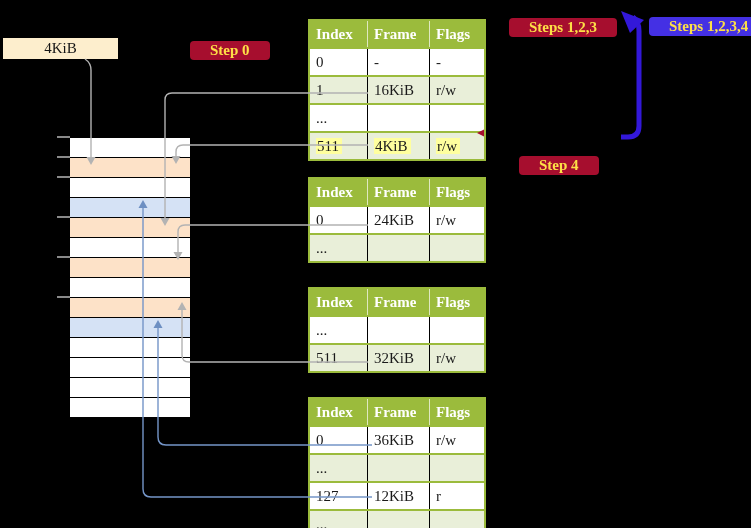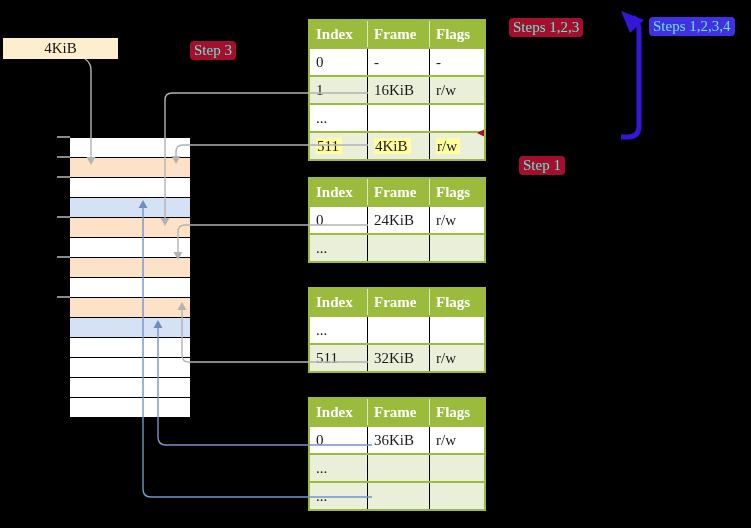--- a/index.html
+++ b/index.html
@@ -2,22 +2,22 @@
 <html><head>
 <meta charset="utf-8">
 <style>
   html,body{margin:0;padding:0;background:#000;}
   #canvas{position:relative;width:751px;height:528px;background:#000;overflow:hidden;
           font-family:"Liberation Serif","DejaVu Serif",serif;}
 
   .root-box{position:absolute;left:3px;top:38px;width:115px;height:21px;background:#fdeecd;
             color:#151515;text-align:center;line-height:21px;font-size:15px;}
 
-  .steplabel{position:absolute;color:#5eead4;font-size:15px;line-height:17px;padding:1px 4px;
-             border-radius:4px;white-space:nowrap;}
+  .steplabel{position:absolute;color:#fde047;font-size:15px;line-height:17px;padding:1px 20px;
+             border-radius:4px;white-space:nowrap;font-weight:bold;}
   .lbl-red{background:#a60e2e;}
   .lbl-blue{background:#4430e4;}
   .step0{left:190px;top:41px;}
   .steps123{left:509px;top:18px;}
   .steps1234{left:649px;top:17px;}
   .step4{left:519px;top:156px;}
 
   .memcol{position:absolute;left:70px;top:137px;width:120px;border-top:1px solid #000;}
   .memrow{height:19px;border-bottom:1px solid #000;}
   .memrow.empty{background:#ffffff;}
@@ -41,24 +41,24 @@
 
   svg.overlay{position:absolute;left:0;top:0;z-index:5;pointer-events:none;}
 </style>
 </head>
 <body>
 
 <div id="canvas">
 
   <div class="root-box">4KiB</div>
 
-  <div class="steplabel lbl-red step0">Step 3</div>
+  <div class="steplabel lbl-red step0">Step 0</div>
   <div class="steplabel lbl-red steps123">Steps 1,2,3</div>
   <div class="steplabel lbl-blue steps1234">Steps 1,2,3,4</div>
-  <div class="steplabel lbl-red step4">Step 1</div>
+  <div class="steplabel lbl-red step4">Step 4</div>
 
   <div class="memcol" id="memcol">
       <div class="memrow empty"></div>
       <div class="memrow page_table"></div>
       <div class="memrow empty"></div>
       <div class="memrow mapped_page"></div>
       <div class="memrow page_table"></div>
       <div class="memrow empty"></div>
       <div class="memrow page_table"></div>
       <div class="memrow empty"></div>
@@ -155,20 +155,25 @@
       <tbody>
         <tr>
           <td class="c-index">0</td>
           <td class="c-frame">36KiB</td>
           <td class="c-flags">r/w</td>
         </tr>
         <tr class="shaded">
           <td class="c-index">...</td>
           <td class="c-frame"></td>
           <td class="c-flags"></td>
+        </tr>
+        <tr>
+          <td class="c-index">127</td>
+          <td class="c-frame">12KiB</td>
+          <td class="c-flags">r</td>
         </tr>
         <tr class="shaded">
           <td class="c-index">...</td>
           <td class="c-frame"></td>
           <td class="c-flags"></td>
         </tr>
       </tbody>
     </table>
 
   <svg class="overlay" width="751" height="528" viewBox="0 0 751 528">

